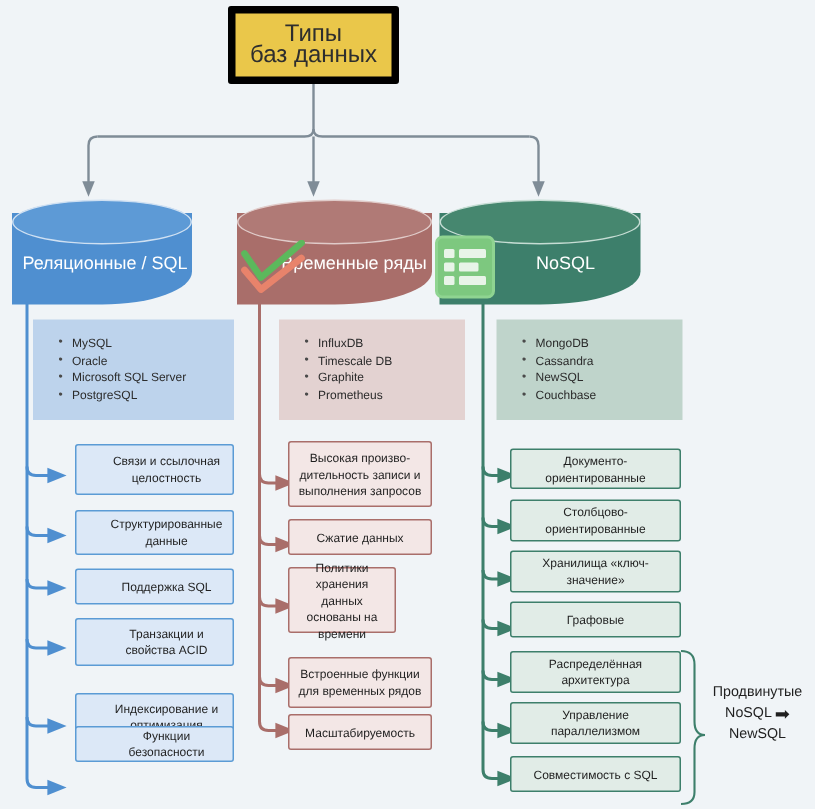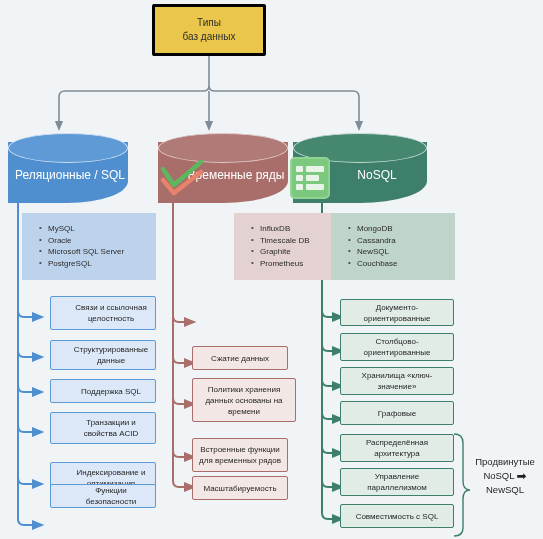--- a/index.html
+++ b/index.html
@@ -10,22 +10,22 @@
     position:relative;overflow:hidden;
   }
   #stage{position:absolute;inset:0;}
   svg.wires{position:absolute;left:0;top:0;width:543px;height:539px;pointer-events:none;}
 
   .node{position:absolute;box-sizing:border-box;display:flex;align-items:center;justify-content:center;text-align:center;}
 
   
   .root{
     left:152px;top:4px;width:114px;height:52px;
-    background:#eac74a;border:3px solid #000000;border-radius:2px;
-    color:#2e2e2e;font-size:10px;line-height:14px;
+    background:#eac74a;border:5px solid #000000;border-radius:2px;
+    color:#2e2e2e;font-size:16px;line-height:14px;
   }
 
   
   .cyl{position:absolute;}
   .cyl .body{position:absolute;left:0;right:0;top:9px;bottom:0;border-radius:0 0 50%/0 0 22px 22px;}
   .cyl .top{position:absolute;left:0;right:0;top:0;height:30px;border-radius:50%/50%;}
   .cyl .label{position:absolute;inset:0;display:flex;align-items:center;justify-content:center;
     color:#fff;font-size:12px;line-height:15px;text-align:center;z-index:4;padding-top:14px;box-sizing:border-box;}
 
   .cyl-sql{left:8px;top:133px;width:120px;height:70px;}
@@ -53,21 +53,21 @@
   .ic-grid .sq{width:7px;height:6px;background:#e8f4e8;border-radius:1px;flex:none;}
   .ic-grid .bar{height:6px;background:#e8f4e8;border-radius:1px;flex:1;}
 
   
   .listbox{position:absolute;box-sizing:border-box;padding:10px 0 8px 0;}
   .listbox ul{margin:0;padding:0 0 0 26px;list-style:none;}
   .listbox li{font-size:8px;line-height:11.5px;color:#2b2b2b;position:relative;}
   .listbox li:before{content:"•";position:absolute;left:-9px;top:-1px;font-size:8px;color:#4a4a4a;}
 
   .lb-sql{left:22px;top:213px;width:134px;height:67px;background:#bdd3ec;}
-  .lb-ts{left:186px;top:213px;width:124px;height:67px;background:#e3d2d1;margin-left:48px;}
+  .lb-ts{left:186px;top:213px;width:124px;height:67px;background:#e3d2d1;}
   .lb-no{left:331px;top:213px;width:124px;height:67px;background:#bfd4cb;}
 
   
   .fbox{position:absolute;box-sizing:border-box;border-radius:2px;
     display:flex;align-items:center;justify-content:center;text-align:center;
     font-size:8px;line-height:11px;color:#1f1f1f;padding:2px 4px;}
   .f-blue{background:#dce8f7;border:1px solid #5b9bd5;padding-left:20px;}
   .f-red{background:#f3e7e6;border:1px solid #a96e6a;}
   .f-green{background:#e1ece7;border:1px solid #3d7f6b;}
 
@@ -201,22 +201,23 @@
     </ul>
   </div>
 
   <div class="fbox f-blue" style="left:50px;top:296px;width:106px;height:34px;">Связи и ссылочная целостность</div>
   <div class="fbox f-blue" style="left:50px;top:340px;width:106px;height:30px;">Структурированные данные</div>
   <div class="fbox f-blue" style="left:50px;top:379px;width:106px;height:24px;">Поддержка SQL</div>
   <div class="fbox f-blue" style="left:50px;top:412px;width:106px;height:32px;">Транзакции и свойства ACID</div>
   <div class="fbox f-blue" style="left:50px;top:462px;width:106px;height:32px;">Индексирование и оптимизация</div>
   <div class="fbox f-blue" style="left:50px;top:484px;width:106px;height:24px;">Функции безопасности</div>
 
+  <div class="fbox f-red" style="left:192px;top:294px;width:96px;height:44px;">Высокая произво-дительность записи и выполнения запросов</div>
   <div class="fbox f-red" style="left:192px;top:346px;width:96px;height:24px;">Сжатие данных</div>
-  <div class="fbox f-red" style="left:192px;top:378px;width:104px;height:44px;">Политики хранения данных основаны на времени</div>
+  <div class="fbox f-red" style="left:192px;top:378px;width:72px;height:44px;">Политики хранения данных основаны на времени</div>
   <div class="fbox f-red" style="left:192px;top:438px;width:96px;height:34px;">Встроенные функции для временных рядов</div>
   <div class="fbox f-red" style="left:192px;top:476px;width:96px;height:24px;">Масштабируемость</div>
 
   <div class="fbox f-green" style="left:340px;top:299px;width:114px;height:27px;text-align:center;">Документо-ориентированные</div>
   <div class="fbox f-green" style="left:340px;top:333px;width:114px;height:28px;">Столбцово-ориентированные</div>
   <div class="fbox f-green" style="left:340px;top:367px;width:114px;height:28px;">Хранилища «ключ-значение»</div>
   <div class="fbox f-green" style="left:340px;top:401px;width:114px;height:24px;">Графовые</div>
   <div class="fbox f-green" style="left:340px;top:434px;width:114px;height:28px;">Распределённая архитектура</div>
   <div class="fbox f-green" style="left:340px;top:468px;width:114px;height:28px;">Управление параллелизмом</div>
   <div class="fbox f-green" style="left:340px;top:504px;width:114px;height:24px;">Совместимость с SQL</div>

